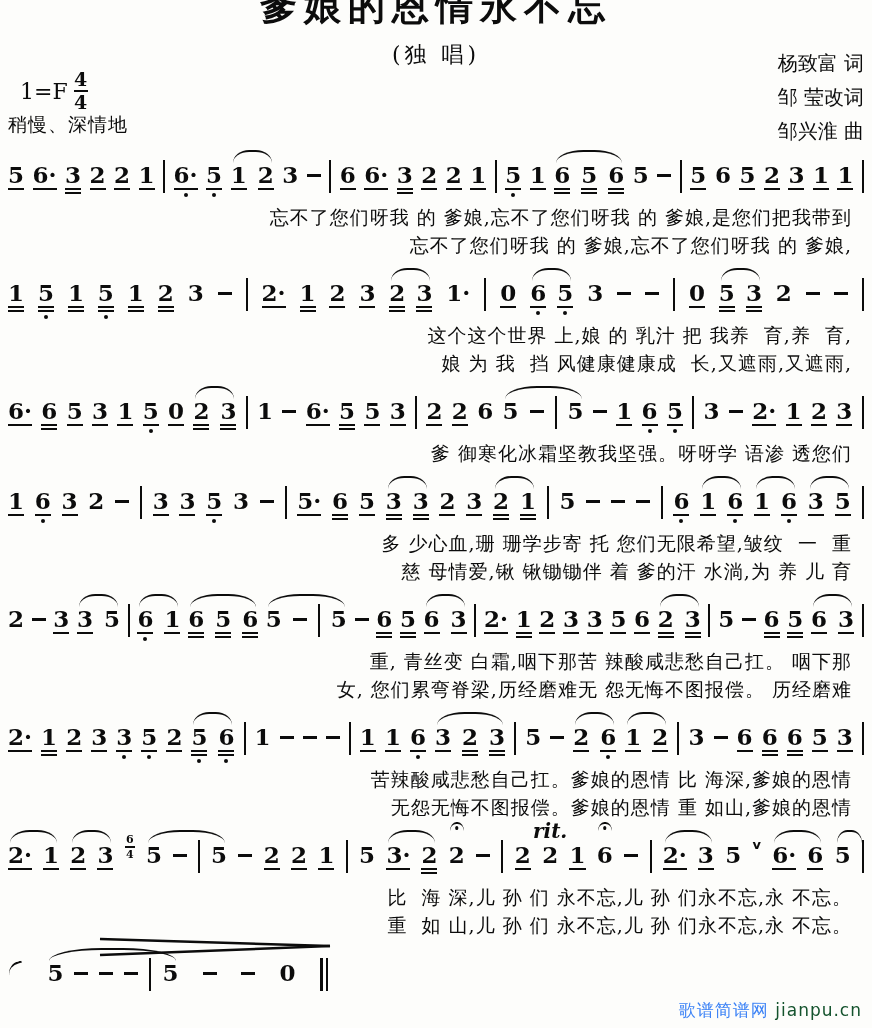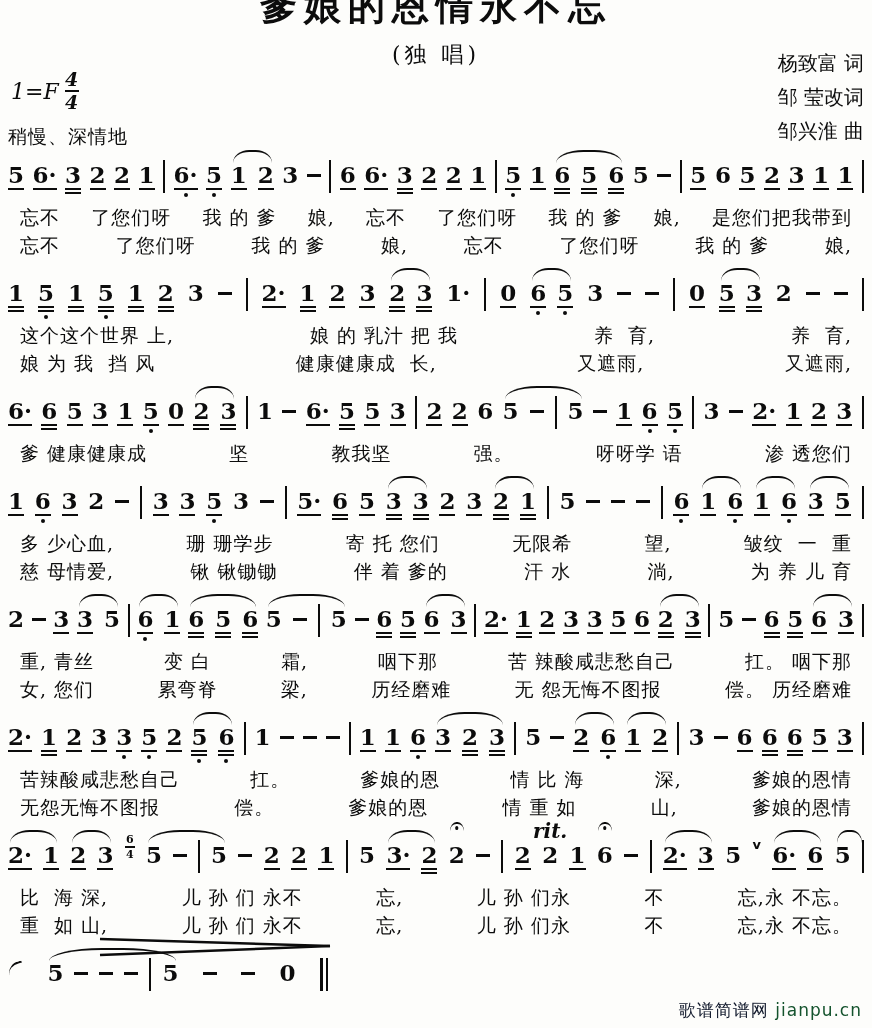--- a/index.html
+++ b/index.html
@@ -9,25 +9,25 @@
     font-family:"DejaVu Sans",sans-serif;
   }
   
   .title-clip{height:34px;overflow:hidden;text-align:center;}
   .title{
     font-family:"DejaVu Serif",serif;font-weight:bold;font-size:37px;line-height:46px;
     letter-spacing:7px;transform:translateY(-17px);display:inline-block;white-space:nowrap;
   }
   .subtitle{text-align:center;font-size:22px;margin-top:6px;letter-spacing:4px;font-family:"DejaVu Serif",serif;}
   .credits{position:absolute;top:46px;right:8px;text-align:center;font-size:20px;line-height:34px;font-family:"DejaVu Serif",serif;}
-  .keyrow{position:absolute;left:11px;top:70px;display:flex;align-items:center;gap:6px;
-          font-family:"DejaVu Serif",serif;font-size:22px;font-style:italic;}
+  .keyrow{position:absolute;left:20px;top:70px;display:flex;align-items:center;gap:6px;
+          font-family:"DejaVu Serif",serif;font-size:22px;}
   .frac{display:inline-flex;flex-direction:column;align-items:center;font-weight:bold;font-size:19px;line-height:1;}
   .frac .fl{width:14px;height:2px;background:#0c0c0c;margin:1px 0;}
-  .tempo{position:absolute;left:8px;top:112px;font-size:19px;letter-spacing:1px;font-family:Liberation Serif, serif;margin-top:12px;}
+  .tempo{position:absolute;left:8px;top:112px;font-size:19px;letter-spacing:1px;font-family:Liberation Serif, serif;}
   
   #score{position:absolute;top:148px;left:0;right:0;padding:0 8px;}
   .system{position:relative;margin-bottom:7px;}
   .notation{display:flex;justify-content:space-between;align-items:flex-start;padding-top:15px;min-height:40px;}
   .tok{position:relative;display:inline-flex;flex-direction:column;align-items:center;}
   .num{font-family:"DejaVu Serif",serif;font-weight:bold;font-size:23px;line-height:1;white-space:nowrap;}
   .uls{width:100%;display:flex;flex-direction:column;}
   .ul{height:2px;background:#0c0c0c;width:100%;margin-top:2px;}
   .bd{width:4px;height:4px;border-radius:50%;background:#0c0c0c;margin-top:3px;}
   .dash{width:14px;height:3px;background:#0c0c0c;margin-top:11px;}
@@ -38,21 +38,21 @@
   .grp::before{content:"";position:absolute;top:-13px;left:2px;right:2px;height:11px;
     border-top:2.5px solid #0c0c0c;border-radius:50% 50% 0 0 / 120% 120% 0 0;}
   .ferm{position:absolute;top:-21px;left:50%;transform:translateX(-50%);width:14px;height:9px;}
   .ferm::before{content:"";position:absolute;inset:0;border-top:2px solid #0c0c0c;border-radius:50% 50% 0 0/110% 110% 0 0;}
   .ferm::after{content:"";position:absolute;left:50%;top:4px;transform:translateX(-50%);width:3.5px;height:3.5px;border-radius:50%;background:#0c0c0c;}
   .breath{font-family:"DejaVu Sans",sans-serif;font-size:13px;font-weight:bold;margin-top:-6px;}
   .hook{width:15px;height:10px;border-top:2.5px solid #0c0c0c;border-top-left-radius:14px;transform:rotate(-12deg);margin-top:1px;}
   .ts{display:inline-flex;flex-direction:column;align-items:center;margin-top:-9px;
       font-family:"DejaVu Serif",serif;font-weight:bold;font-size:11px;line-height:1;}
   .ts .tline{width:10px;height:1.5px;background:#0c0c0c;margin:1px 0;}
-  .lyr{display:flex;justify-content:space-between;padding:0 12px;font-size:19px;line-height:28px;
+  .lyr{display:flex;justify-content:flex-end;padding:0 12px;font-size:19px;line-height:28px;
        letter-spacing:1px;white-space:pre;font-family:"DejaVu Serif",serif;}
   .rit{position:absolute;top:-9px;left:525px;font-family:"DejaVu Serif",serif;
        font-weight:bold;font-style:italic;font-size:20px;text-align:right;}
   
   .system.last .notation{width:320px;}
   .hairpin{position:absolute;left:90px;top:-10px;}
   
   .watermark{position:absolute;right:10px;bottom:6px;font-size:17px;letter-spacing:1px;}
 </style>
 </head>
@@ -595,21 +595,21 @@
           </span>
         </span>
         <span class="tok">
           <span class="num">3</span>
           <span class="uls">
             <span class="ul"></span>
           </span>
         </span>
         <span class="bar"></span>
       </div>
-      <div class="lyr"><span>爹 健康健康成</span><span>坚</span><span>教我坚</span><span>强。</span><span>呀呀学 语</span><span>渗 透您们</span></div>
+      <div class="lyr"><span>爹 御寒化冰霜</span><span>坚</span><span>教我坚</span><span>强。</span><span>呀呀学 语</span><span>渗 透您们</span></div>
     </div>
     <div class="system">
       <div class="notation">
         <span class="tok">
           <span class="num">1</span>
           <span class="uls">
             <span class="ul"></span>
           </span>
         </span>
         <span class="tok">
@@ -1349,15 +1349,15 @@
         </span>
         <span class="bar2">
           <span class="b"></span>
           <span class="b"></span>
         </span>
       </div>
     </div>
   </div>
 
 <div class="watermark">
-  <span style="color: #0f172a;">歌谱简谱网</span>
+  <span style="color: #3b82f6;">歌谱简谱网</span>
   <span style="color: #14532d;">jianpu.cn</span>
 </div>
 
 </body></html>

